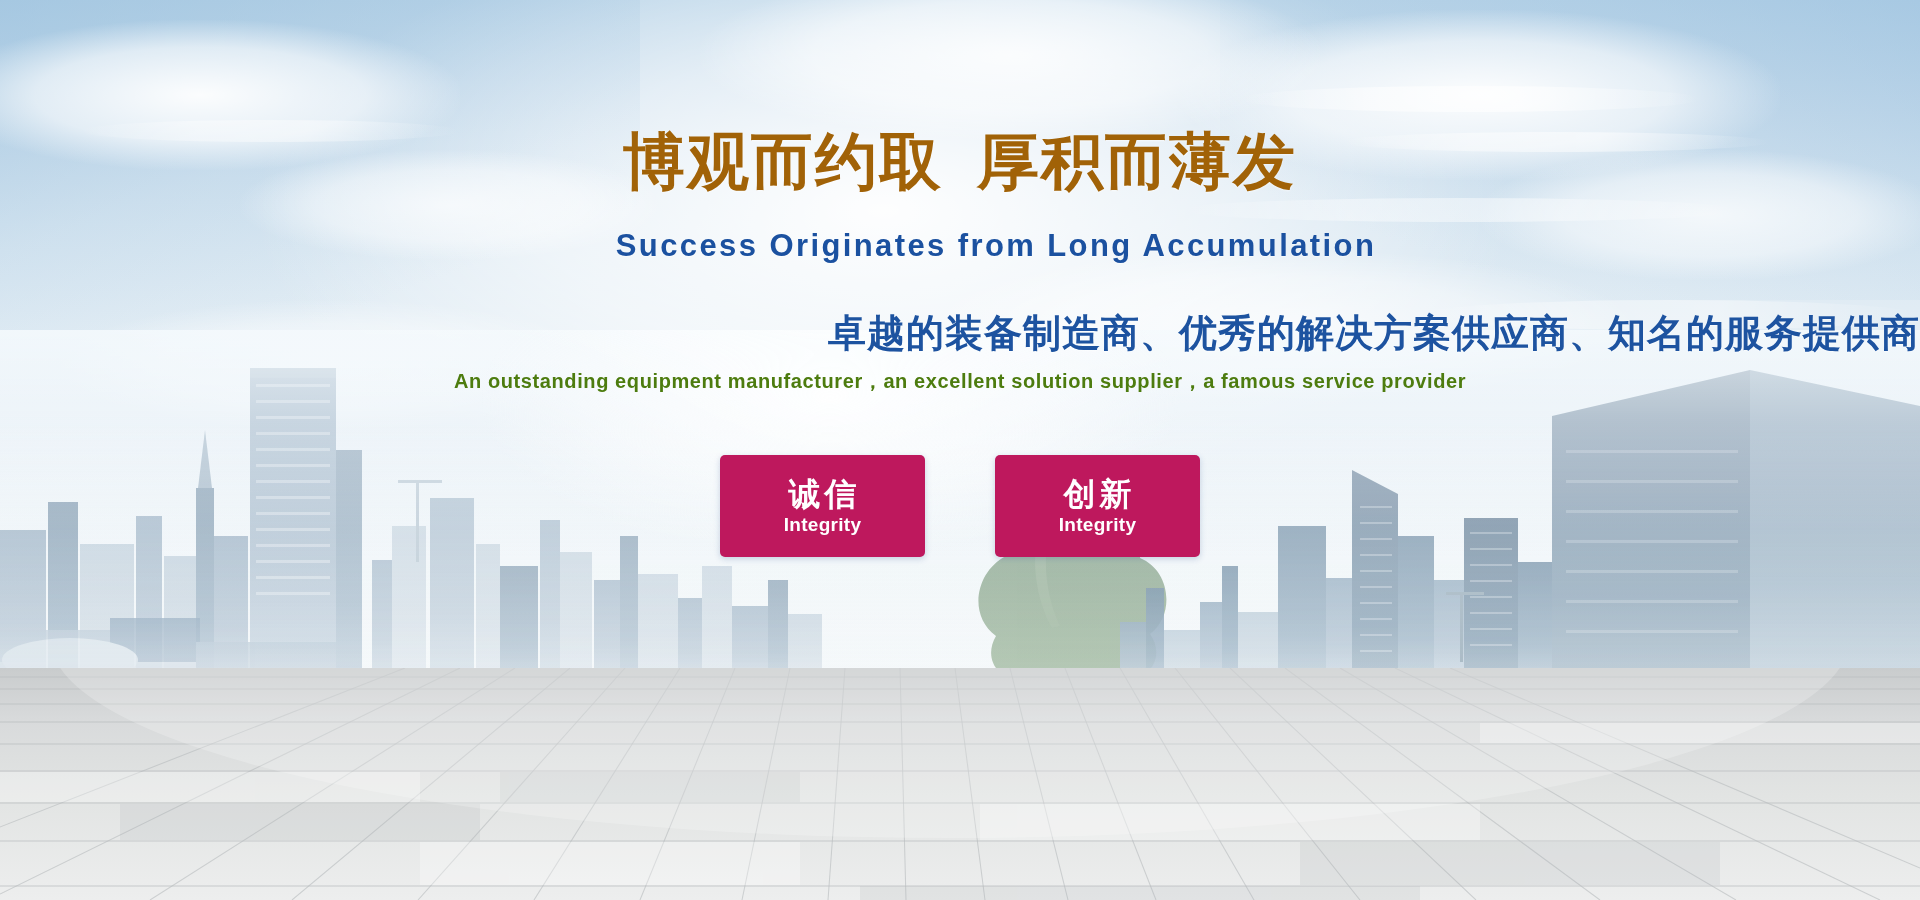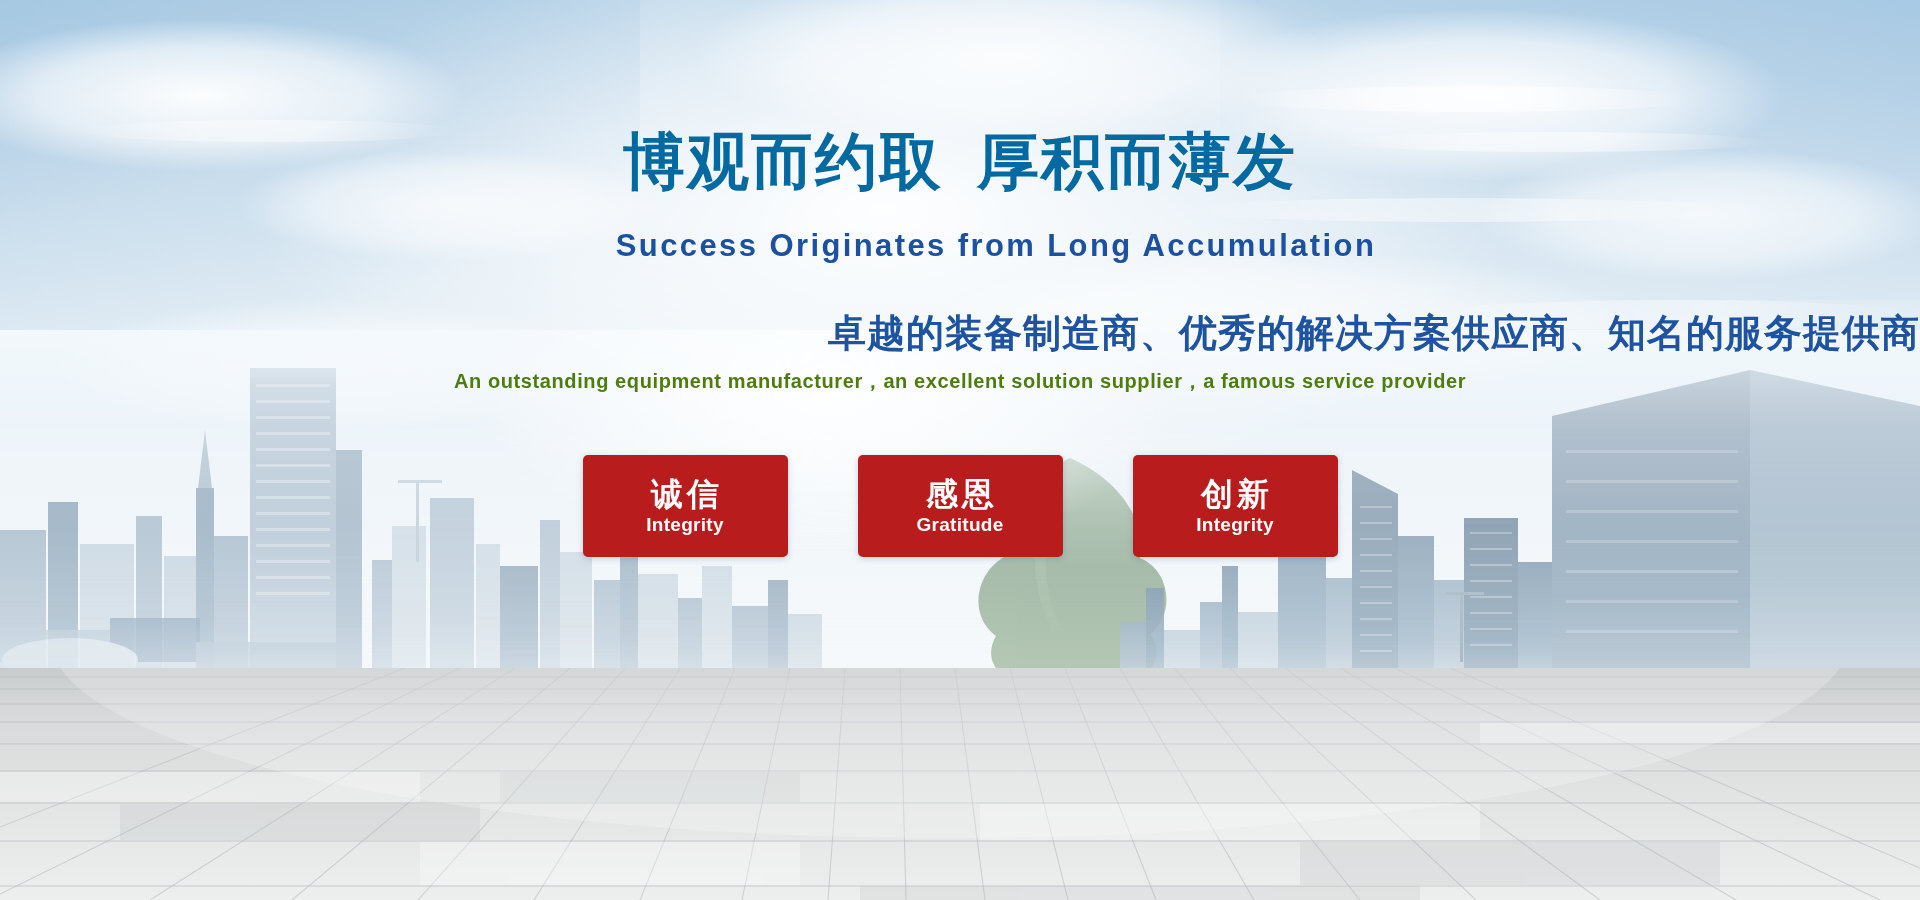--- a/index.html
+++ b/index.html
@@ -71,21 +71,21 @@
   .ground svg { display:block; width:1920px; height:232px; }
 
   
   .content {
     position:absolute; left:0; top:0; width:1920px; height:900px;
     text-align:center;
   }
   .title-cn {
     position:absolute; left:0; top:128px; width:1920px;
     font-size:62px; font-weight:bold; letter-spacing:2px;
-    color:#0369a1;
+    color:#a16207;
     text-shadow:0 1px 2px rgba(255,255,255,0.55);
     font-family:"DejaVu Sans","Liberation Sans",sans-serif;
     line-height:1.1;
   }
   .title-cn .gap { display:inline-block; width:34px; }
   .title-en {
     position:absolute; left:0; top:228px; width:1920px;
     font-size:31px; font-weight:bold; letter-spacing:2.4px;
     color:#1b51a0;
     text-shadow:0 1px 1px rgba(255,255,255,0.5);
@@ -106,21 +106,21 @@
   }
 
   
   .cards {
     position:absolute; left:0; top:455px; width:1920px;
     display:flex; justify-content:center; align-items:flex-start;
     gap:70px;
   }
   .card {
     width:205px; height:102px;
-    background:#b91c1c;
+    background:#be185d;
     border-radius:5px;
     display:flex; flex-direction:column; align-items:center; justify-content:center;
     box-shadow:0 2px 6px rgba(30,70,130,0.22);
   }
   .card .cn {
     color:#ffffff; font-size:32px; font-weight:bold; letter-spacing:4px;
     font-family:"DejaVu Sans","Liberation Sans",sans-serif;
     line-height:1.15; padding-left:4px;
   }
   .card .en {
@@ -388,24 +388,20 @@
 
     <div class="sub-en">An outstanding equipment manufacturer，an excellent  solution supplier，a famous  service provider</div>
 
     <div class="cards">
 
       <div class="card">
         <div class="cn">诚信</div>
         <div class="en">Integrity</div>
       </div>
 
-      <div class="card">
-        <div class="cn">感恩</div>
-        <div class="en">Gratitude</div>
-      </div>
 
       <div class="card">
         <div class="cn">创新</div>
         <div class="en">Integrity</div>
       </div>
 
 
     </div>
   </div>
 

